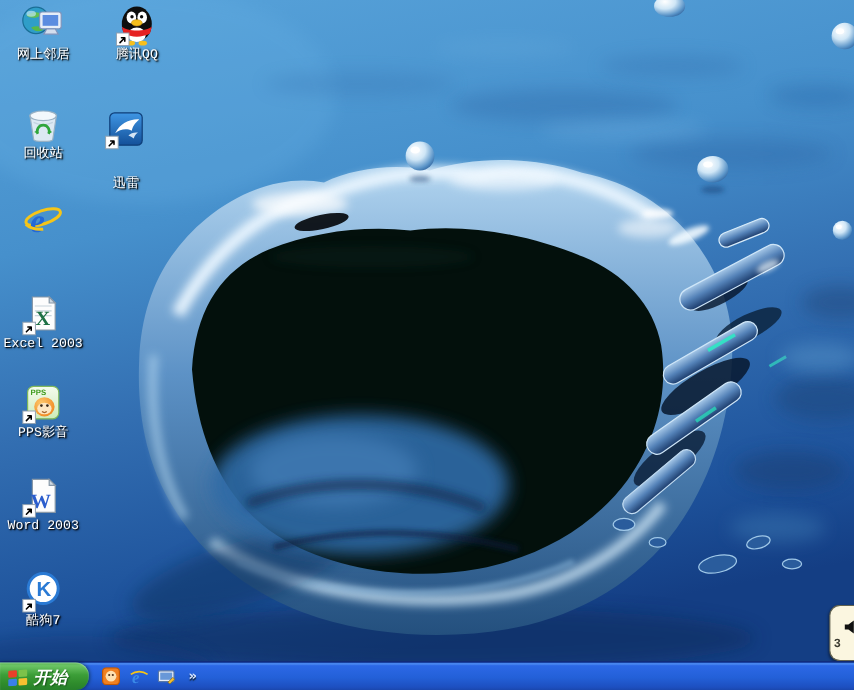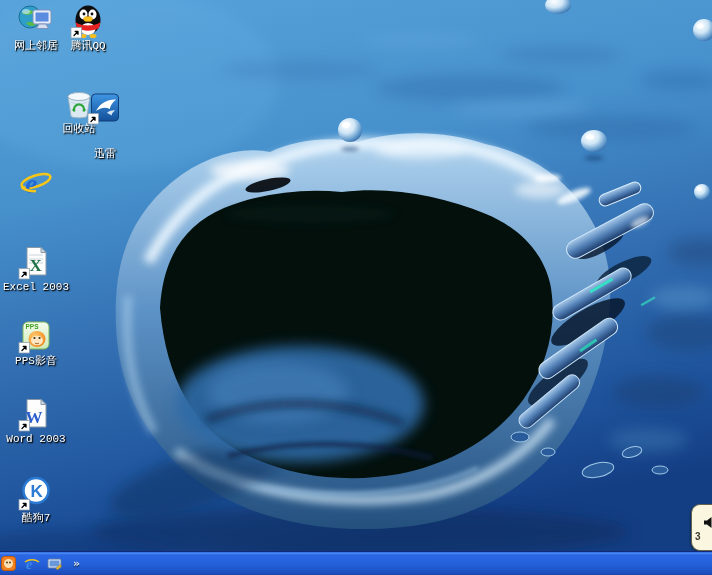--- a/index.html
+++ b/index.html
@@ -198,41 +198,41 @@
       <path d="M8,20 C12,18 17,19 18,22 C14,24 10,23 8,20 Z" fill="#58b848"></path>
       <ellipse cx="8" cy="8.5" rx="4" ry="2.5" fill="#bfe6f4" opacity="0.7"></ellipse>
       <circle cx="12" cy="14" r="11" fill="none" stroke="#1a6e96"></circle>
       <rect x="15" y="7" width="18" height="14" rx="2" fill="#e6edf8" stroke="#7e93bc"></rect>
       <rect x="17.5" y="9.5" width="13" height="9" fill="#5b8ce0"></rect>
       <path d="M21,21 h7 l2.5,4.5 h-12 Z" fill="#d4deee" stroke="#7e93bc"></path>
     </svg>
     <span class="lbl">网上邻居</span>
   </div>
 
-  <div class="dicon" style="left:52px;top:3px;">
+  <div class="dicon" style="left:78px;top:3px;">
     <svg width="36" height="36" viewBox="0 0 36 36">
       <ellipse cx="18" cy="17" rx="12.5" ry="14.5" fill="#0d0d0d"></ellipse>
       <ellipse cx="18" cy="26" rx="7.5" ry="6" fill="#ffffff"></ellipse>
       <ellipse cx="13.5" cy="11.5" rx="4" ry="5" fill="#ffffff"></ellipse>
       <ellipse cx="22.5" cy="11.5" rx="4" ry="5" fill="#ffffff"></ellipse>
       <circle cx="14" cy="11" r="1.4" fill="#0d0d0d"></circle>
       <circle cx="22" cy="11" r="1.4" fill="#0d0d0d"></circle>
       <ellipse cx="18" cy="16" rx="4.5" ry="2.6" fill="#f6bf1c" stroke="#c89210" stroke-width="0.5"></ellipse>
       <path d="M5.5,19 C10,23.5 26,23.5 30.5,19 L29,25 C22,28.5 14,28.5 7,25 Z" fill="#e62222"></path>
       <ellipse cx="13" cy="33" rx="3.5" ry="2" fill="#f6bf1c"></ellipse>
       <ellipse cx="23" cy="33" rx="3.5" ry="2" fill="#f6bf1c"></ellipse>
       <g>
         <rect x="1" y="24.5" width="10.5" height="10.5" fill="#ffffff" stroke="#8e9eae" stroke-width="0.8"></rect>
         <path d="M4,32.5 L8,28.5 M8,28.5 h-2.8 M8,28.5 v2.8" stroke="#000" stroke-width="1.3" fill="none" stroke-linecap="round"></path>
       </g>
     </svg>
     <span class="lbl">腾讯QQ</span>
   </div>
 
-  <div class="dicon" style="left:0px;top:86px;margin-left:43px;">
+  <div class="dicon" style="left:0px;top:86px;">
     <svg width="36" height="36" viewBox="0 0 36 36">
       <path d="M7,10.5 L10,30 C10,32.5 26,32.5 26,30 L29,10.5 C24,14 12,14 7,10.5 Z" fill="#e2edf5" stroke="#9ab2c4" opacity="0.96"></path>
       <ellipse cx="18" cy="10.5" rx="11" ry="4" fill="#f2f8fc" stroke="#9ab2c4"></ellipse>
       <path d="M10,16 C15,18.5 21,18.5 26,16" stroke="#c2d4e0" fill="none"></path>
       <path d="M13.5,25.5 a5,5 0 1 1 9,0" stroke="#2fa63c" stroke-width="2.2" fill="none"></path>
       <path d="M22.5,25.5 l3,-1.4 l-3.6,-2.2 z" fill="#2fa63c"></path>
       <path d="M13.5,25.5 l-3,-1.4 l3.6,-2.2 z" fill="#2fa63c"></path>
     </svg>
     <span class="lbl">回收站</span>
   </div>
@@ -332,20 +332,31 @@
   </div>
 
   <div class="tray-popup">
     <svg width="12" height="13" viewBox="0 0 12 13">
       <path d="M1,4.5 L4,4.5 L8.5,1 L8.5,12 L4,8.5 L1,8.5 Z" fill="#111"></path>
     </svg>
     <span class="val">3</span>
   </div>
 
   <div class="taskbar">
+    <div class="startbtn">
+      <svg width="18" height="16" viewBox="0 0 20 17">
+        <g transform="skewY(-4) translate(0,1)">
+          <rect x="1" y="2" width="8" height="6.5" rx="1" fill="#e8402a"></rect>
+          <rect x="10.5" y="2" width="8" height="6.5" rx="1" fill="#7cc24a"></rect>
+          <rect x="1" y="9.8" width="8" height="6.5" rx="1" fill="#3a80e8"></rect>
+          <rect x="10.5" y="9.8" width="8" height="6.5" rx="1" fill="#f6c030"></rect>
+        </g>
+      </svg>
+      <span class="stxt">开始</span>
+    </div>
 
     <div class="ql">
       <div class="qlbtn">
         <svg width="15" height="15" viewBox="0 0 15 15">
           <rect x="0.5" y="0.5" width="14" height="14" rx="3" fill="#f08020" stroke="#c05808"></rect>
           <circle cx="7.5" cy="7.5" r="4.5" fill="#fde0b0"></circle>
           <circle cx="6" cy="6.5" r="0.9" fill="#503018"></circle>
           <circle cx="9" cy="6.5" r="0.9" fill="#503018"></circle>
         </svg>
       </div>

